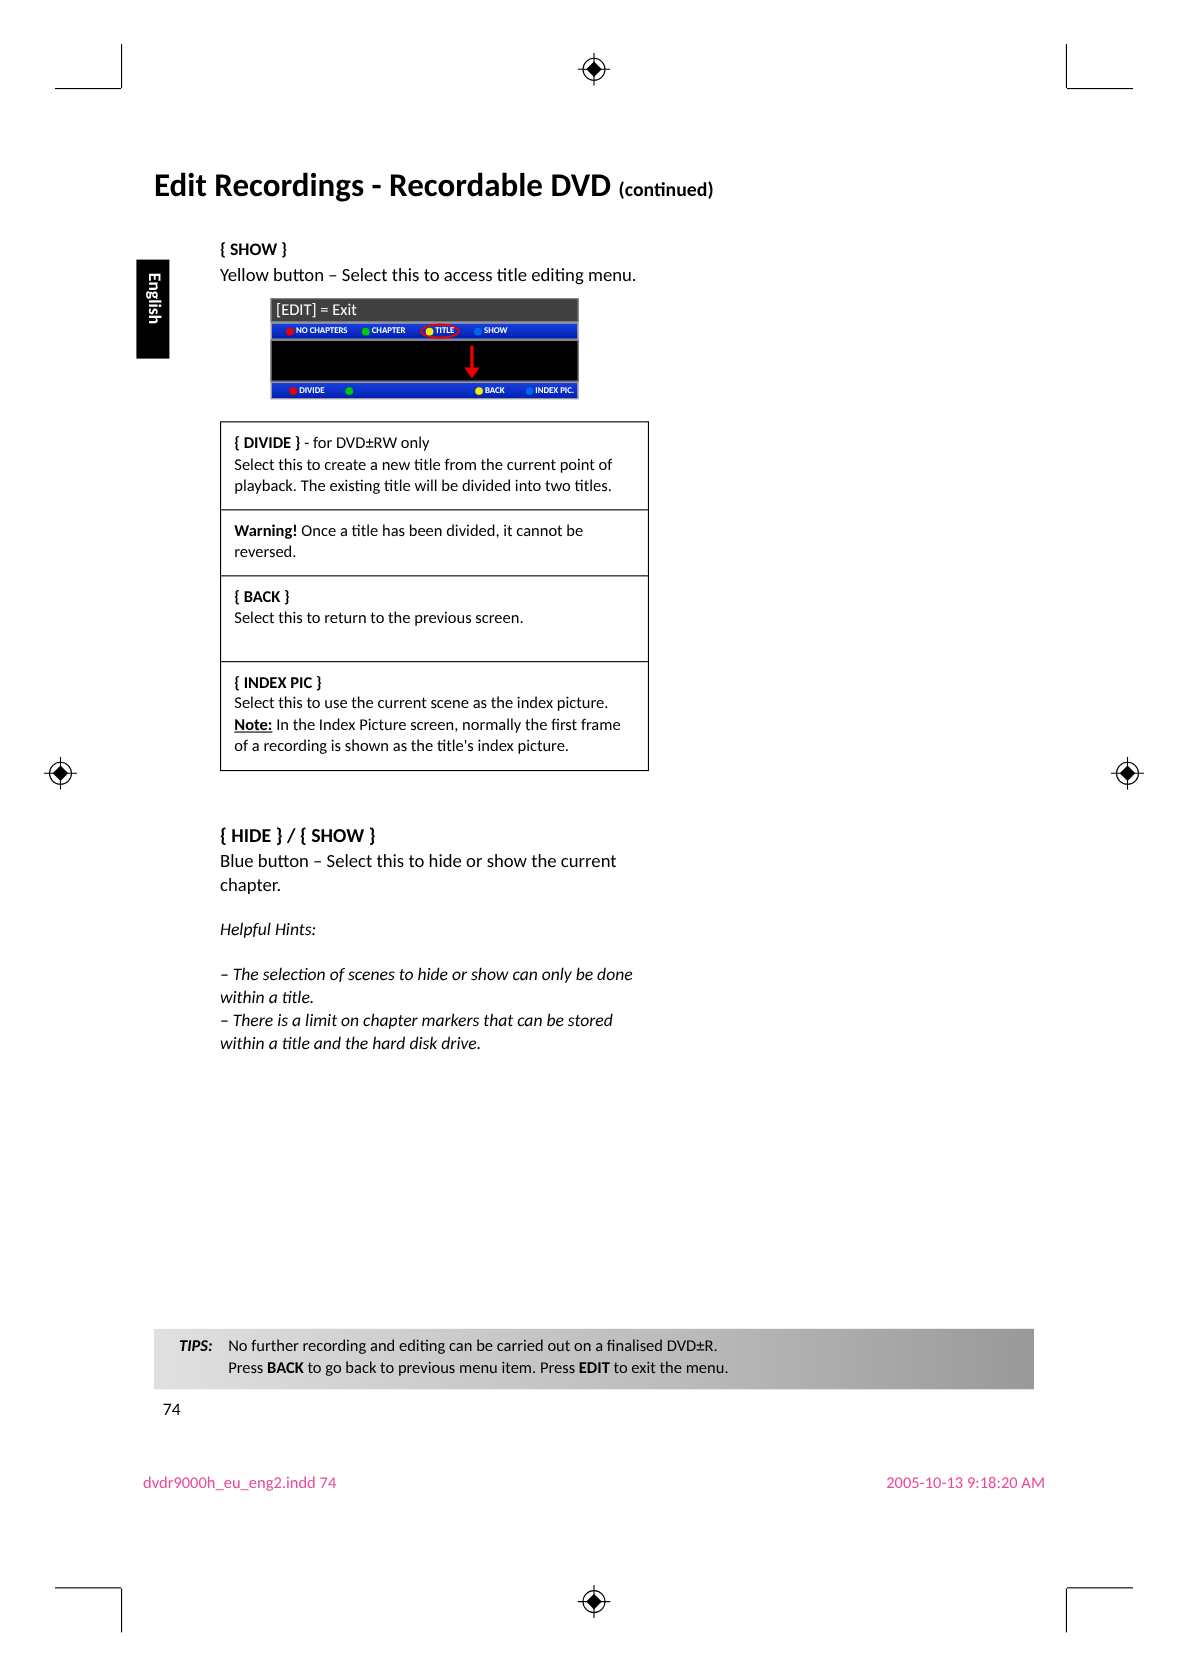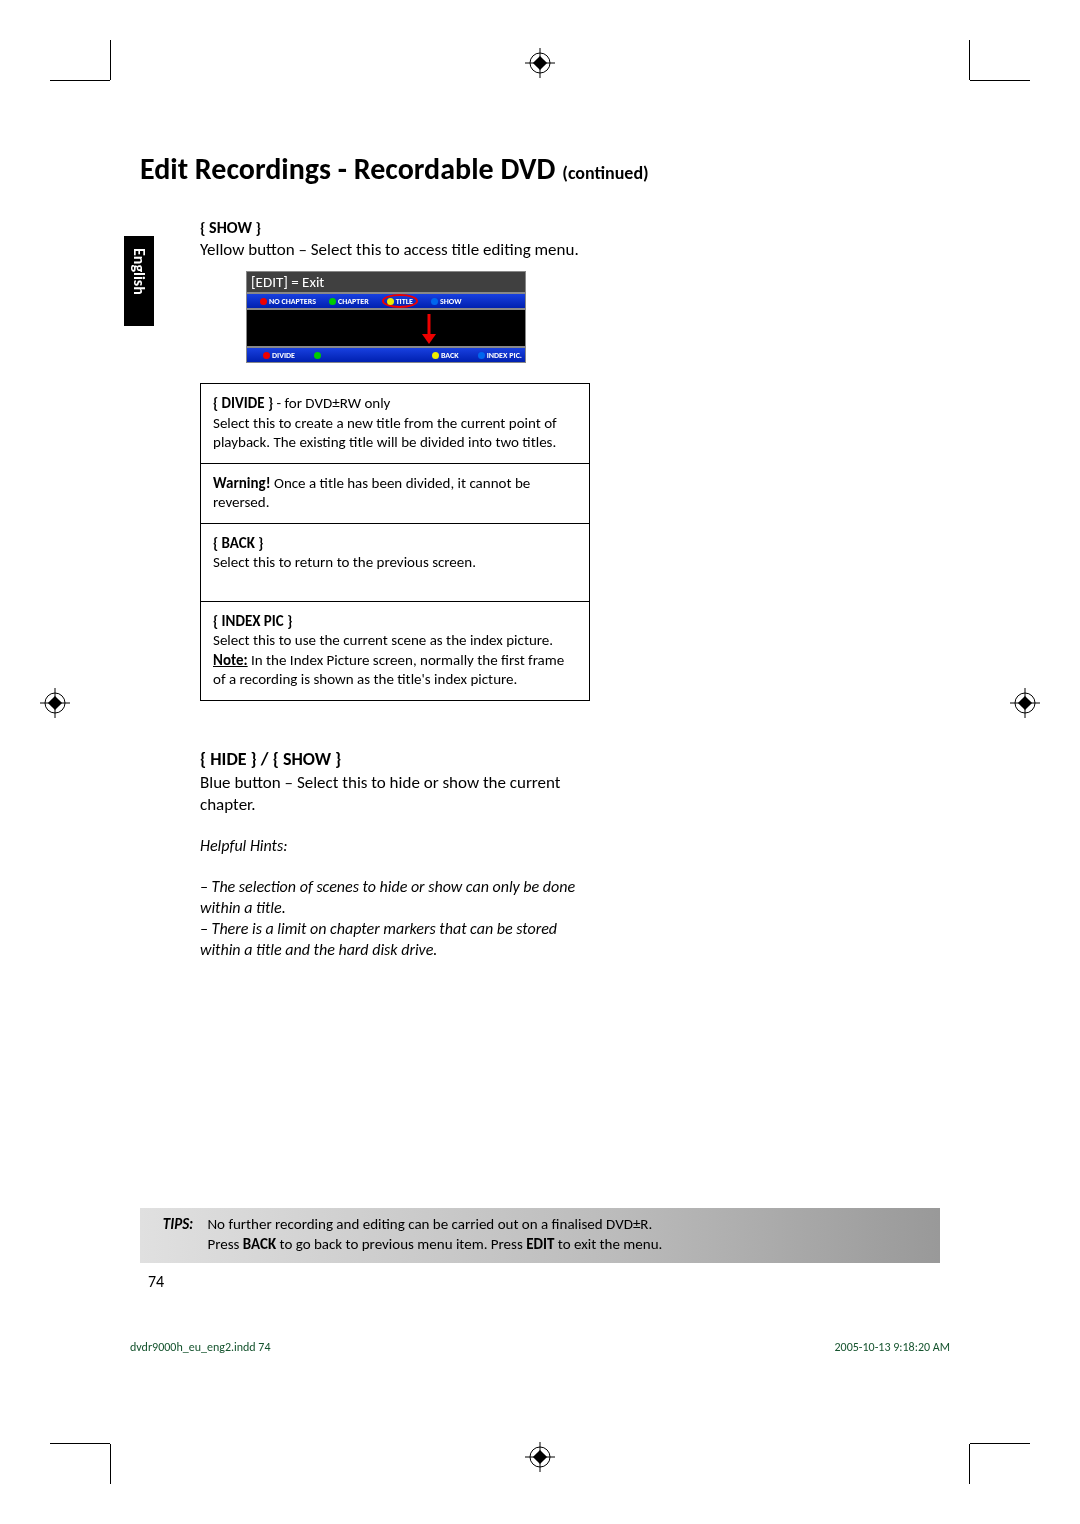--- a/index.html
+++ b/index.html
@@ -46,21 +46,21 @@
   .osd-bot { background: linear-gradient(#1840e0,#0020b0); display: flex; align-items: center; height: 16px; border: 1px solid #888; justify-content: space-between; padding: 0 3px; }
   .box { border: 1px solid #000; padding: 10px 12px; margin-top: 20px; }
   .hr { border-top: 1px solid #000; margin: 10px -12px; }
   .hide-sect { margin-top: 44px; }
   .hints { font-style: italic; font-size: 16px; line-height: 1.3; margin-top: 20px; }
   .tips-band { position: absolute; left: 140px; top: 1208px; width: 800px; background: linear-gradient(to right, #e0e0e0 0%, #bbb 60%, #999 100%); padding: 6px 12px 8px; font-size: 15px; line-height: 1.35; }
   .tips-band b, .tips-band i { font-weight: bold; }
   .tips-label { font-style: italic; font-weight: bold; display: inline-block; width: 52px; vertical-align: top; text-align: center; }
   .tips-text { display: inline-block; width: 720px; }
   .pagenum { position: absolute; left: 148px; top: 1272px; font-size: 16px; }
-  .footer { position: absolute; left: 130px; right: 130px; top: 1340px; display: flex; justify-content: space-between; font-size: 12px; color: #14532d; }
+  .footer { position: absolute; left: 130px; right: 130px; top: 1340px; display: flex; justify-content: space-between; font-size: 15px; color: #ec4899; }
 </style>
 </head>
 <body>
 
 <div class="crop-top-left"></div>
 <div class="crop-top-left-v"></div>
 <div class="crop-top-right"></div>
 <div class="crop-top-right-v"></div>
 <div class="crop-bot-left"></div>
 <div class="crop-bot-left-v"></div>

